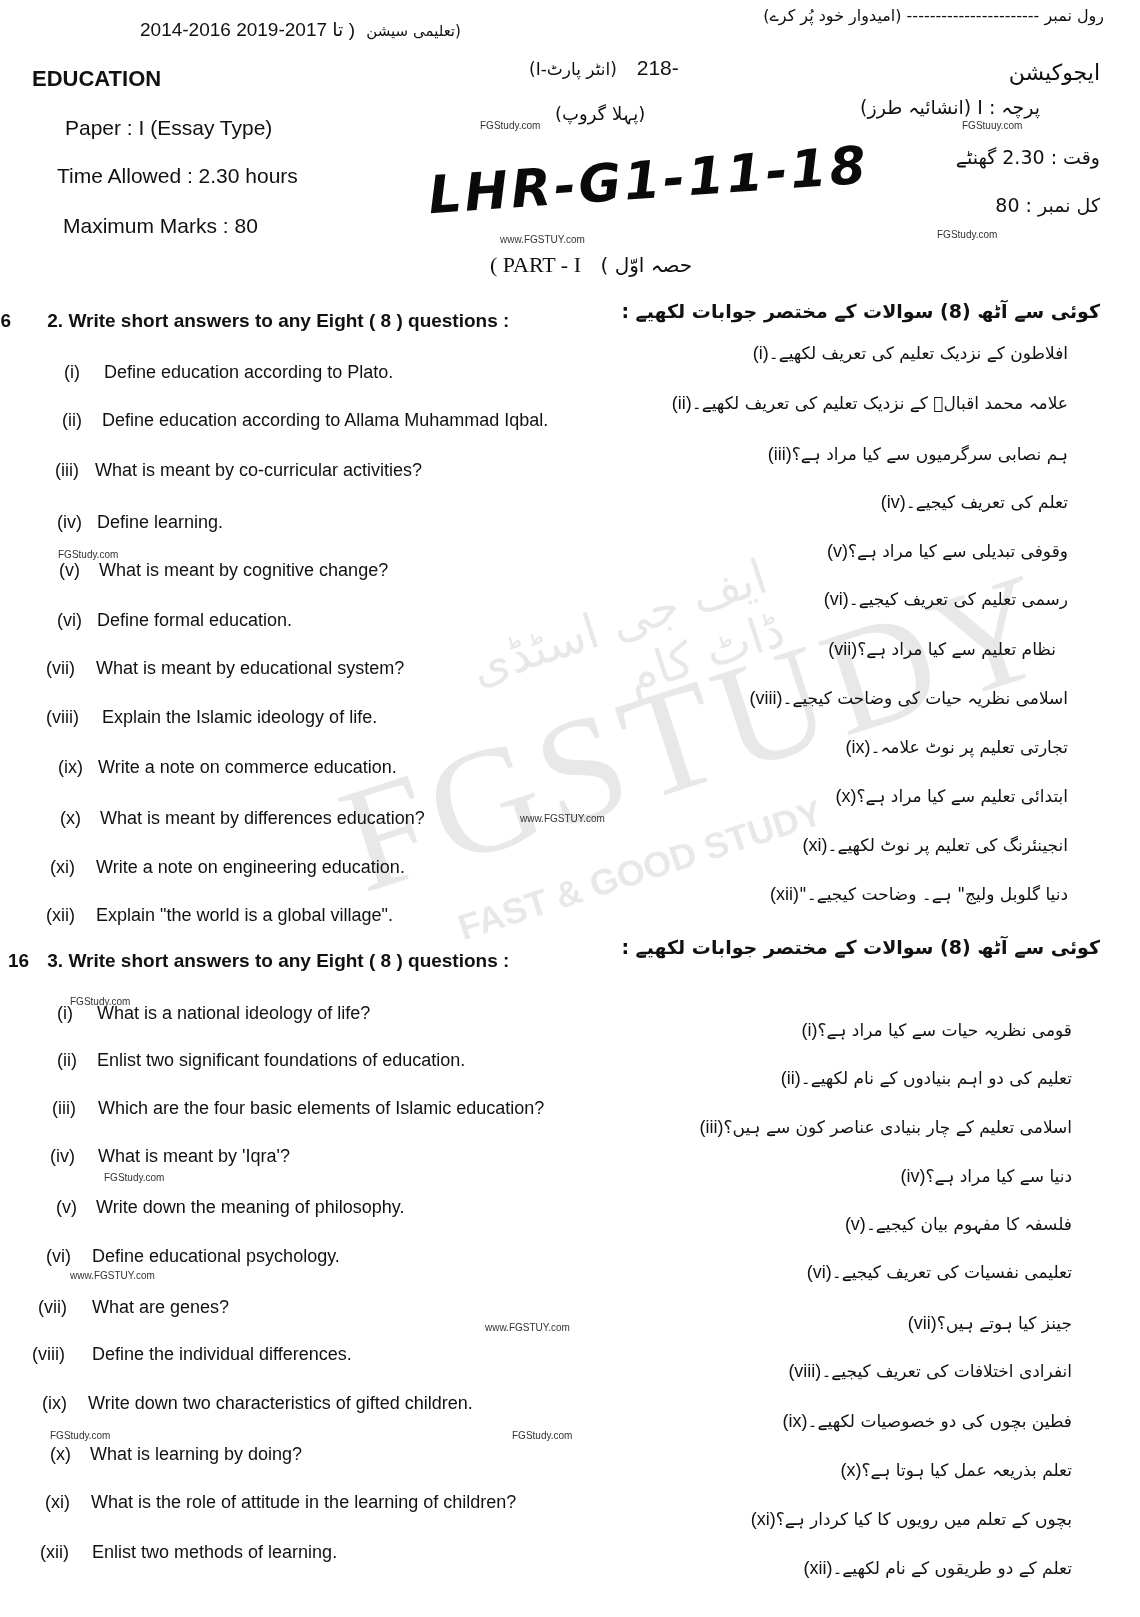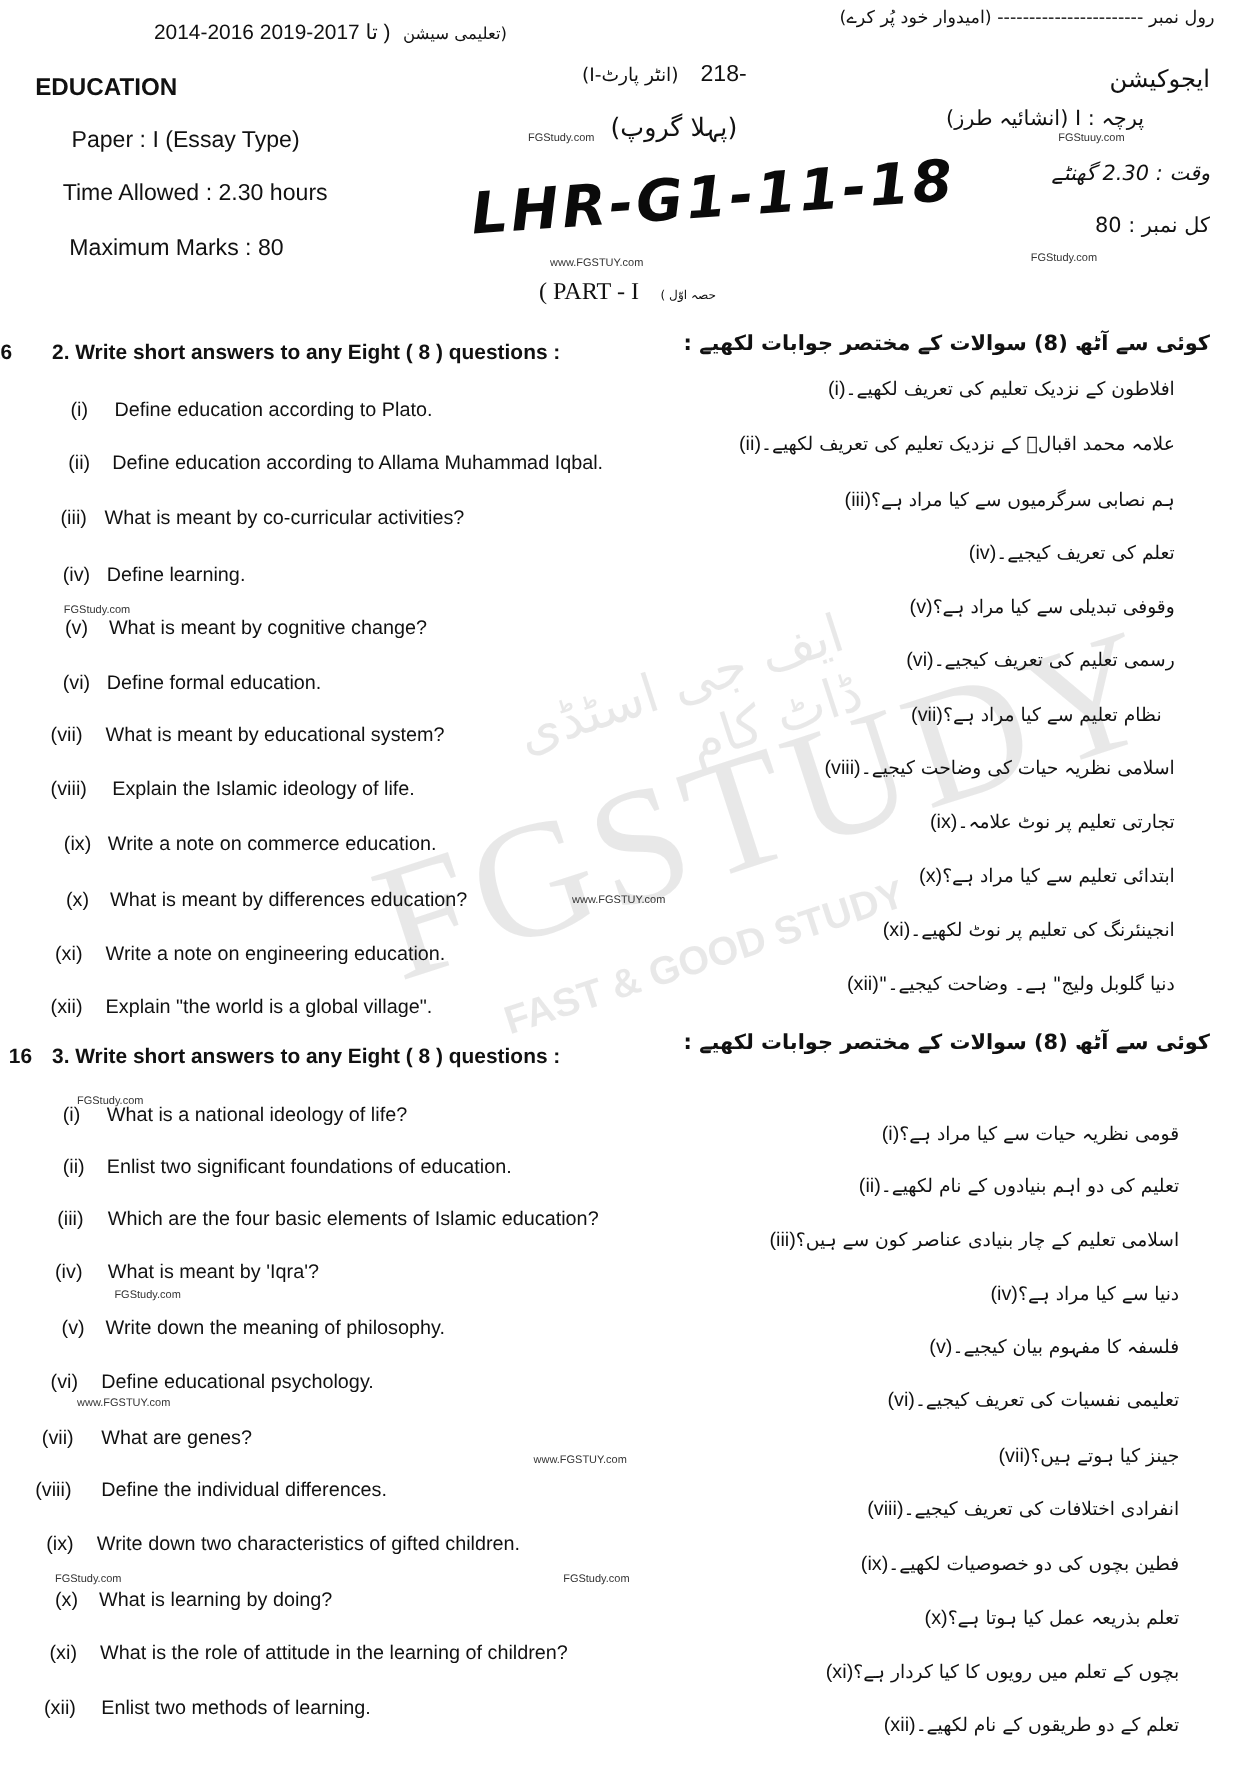--- a/index.html
+++ b/index.html
@@ -21,21 +21,21 @@
 
     
     .session-line { top: 18px; left: 140px; font-size: 19px; }
     .roll-line { top: 6px; right: 36px; font-size: 16px; }
     .dashes { letter-spacing: 2px; }
 
     .subject-en { top: 66px; left: 32px; font-size: 22px; font-weight: bold; }
     .subject-ur { top: 60px; right: 40px; font-size: 22px; }
     .paper-code { top: 56px; left: 515px; font-size: 21px; }
     .paper-code .ur { font-size: 17px; margin-left: 14px; }
-    .group-ur { top: 103px; left: 555px; font-size: 23px; }
+    .group-ur { top: 103px; left: 555px; font-size: 18px; }
     .wm-group { top: 120px; left: 480px; }
 
     .meta-en { left: 60px; font-size: 21px; }
     .meta-ur { right: 110px; font-size: 19px; }
 
     .handwritten {
       top: 150px; left: 428px;
       font-family: "DejaVu Sans", sans-serif;
       font-size: 52px; font-style: italic; font-weight: bold;
       letter-spacing: 3px;
@@ -94,30 +94,30 @@
 </div>
 <div class="abs group-ur urdu">(پہلا گروپ)</div>
 <div class="abs small-wm wm-group">FGStudy.com</div>
 
 <div class="abs meta-en" style="top:116px;left:65px;">Paper : I  (Essay Type)</div>
 <div class="abs meta-en" style="top:164px;left:57px;">Time Allowed :  2.30 hours</div>
 <div class="abs meta-en" style="top:214px;left:63px;">Maximum Marks  :  80</div>
 
 <div class="abs meta-ur urdu" style="top:96px;right:100px;">پرچہ : I (انشائیہ طرز)</div>
 <div class="abs small-wm wm-fg-paper">FGStuuy.com</div>
-<div class="abs meta-ur urdu" style="top:146px;right:40px;font-style:italic;">وقت : 2.30 گھنٹے</div>
+<div class="abs meta-ur urdu" style="top:146px;right:40px;">وقت : 2.30 گھنٹے</div>
 <div class="abs meta-ur urdu" style="top:194px;right:40px;">کل نمبر : 80</div>
 
 <div class="abs handwritten">LHR-G1-11-18</div>
 <div class="abs small-wm wm-stuy">www.FGSTUY.com</div>
 <div class="abs small-wm wm-fg-right">FGStudy.com</div>
 
 <div class="abs part-line">
   <span>( PART - I</span>
-  <span class="urdu" style="font-size:11px;margin-left:14px;">حصہ اوّل )</span>
+  <span class="urdu" style="font-size:20px;margin-left:14px;">حصہ اوّل )</span>
 </div>
 
 <div class="watermark">
   <div class="urdu-wm urdu">ایف جی اسٹڈی ڈاٹ کام</div>
   <div class="big">FGSTUDY</div>
   <div class="tag">FAST &amp; GOOD STUDY</div>
 </div>
 
 <div class="abs sec-head-en" style="top:310px;left:0px;">
   <span class="marks" style="text-indent:-10px;">16</span>

